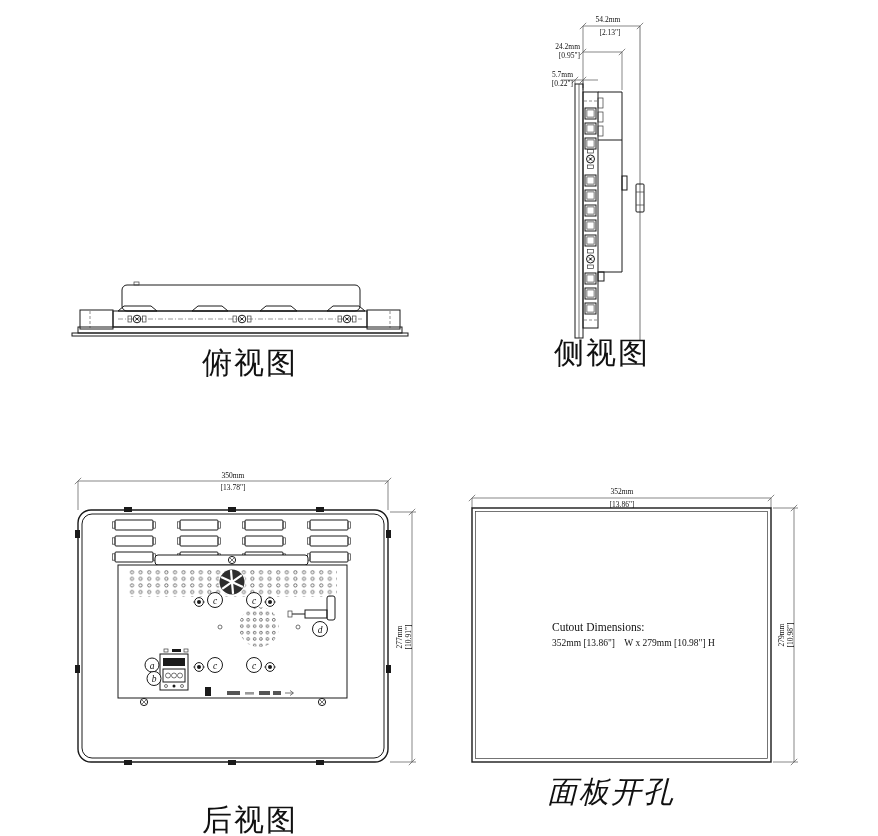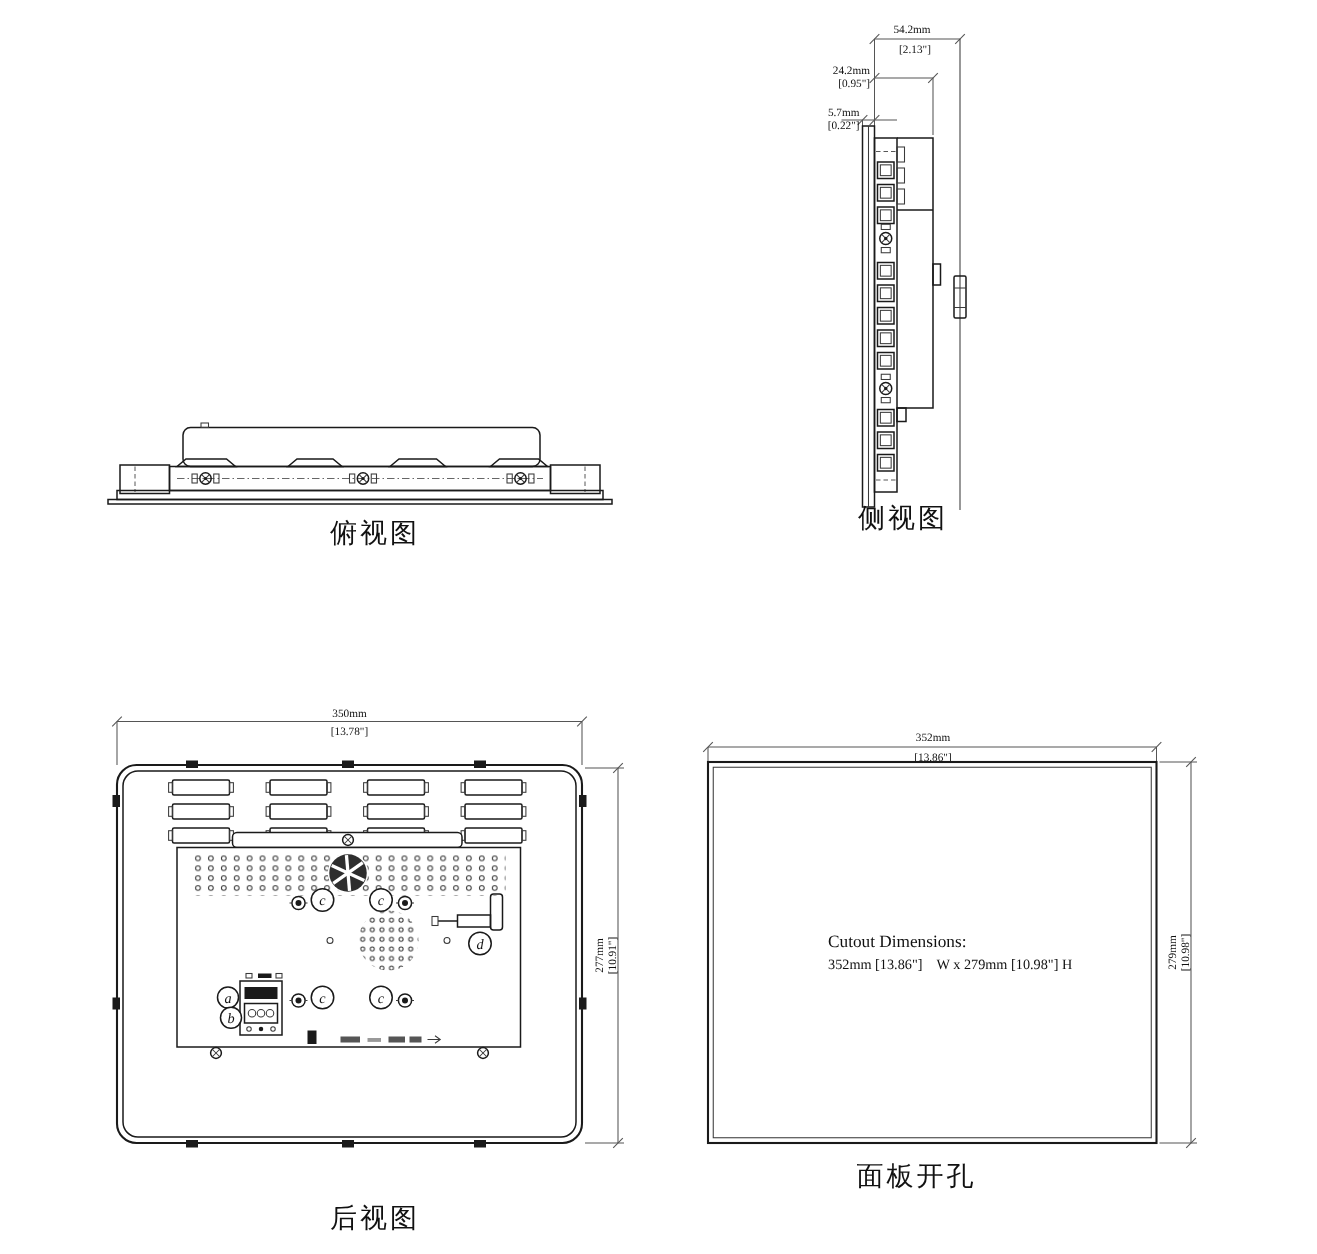--- a/index.html
+++ b/index.html
@@ -1,18 +1,18 @@
 <!DOCTYPE html>
 <html><head>
 <meta charset="utf-8">
 <style>
   html,body{margin:0;padding:0;background:#fff;}
   .canvas{position:relative;width:878px;height:836px;background:#fff;overflow:hidden;
           font-family:"Liberation Serif","DejaVu Serif",serif;}
-  .view-label{position:absolute;text-align:center;font-size:18px;color:#111;letter-spacing:2px;}
+  .view-label{position:absolute;text-align:center;font-size:30px;color:#111;letter-spacing:2px;}
   svg{position:absolute;overflow:visible;}
   svg .s{stroke:#1a1a1a;stroke-width:1;fill:none;}
   svg .s2{stroke:#1a1a1a;stroke-width:1.4;fill:none;}
   svg .sthin{stroke:#3a3a3a;stroke-width:.7;fill:none;}
   svg .dim{stroke:#555;stroke-width:.7;fill:none;}
   svg .dash{stroke:#555;stroke-width:.6;fill:none;stroke-dasharray:5 2 1 2;}
   svg .dash2{stroke:#444;stroke-width:.6;fill:none;stroke-dasharray:3 2;}
   svg .dk{fill:#1a1a1a;stroke:none;}
   svg .gy{fill:#555;stroke:none;}
   svg .lgy{fill:#999;stroke:none;}
@@ -343,15 +343,15 @@
     </g>
 
     <g>
       <rect x="12" y="28" width="299" height="254" class="s2"></rect>
       <rect x="15.5" y="31.5" width="292" height="247" class="sthin"></rect>
     </g>
 
     <text class="note-title" x="92" y="151">Cutout Dimensions:</text>
     <text class="note-body" x="92" y="166">352mm [13.86"]    W x 279mm [10.98"] H</text>
   </svg>
-  <div class="view-label" style="left:503px;top:772px;width:216px;">面板开孔</div>
+  <div class="view-label" style="left:503px;top:772px;width:216px;font-style:italic;">面板开孔</div>
 
 </div>
 
 </body></html>

